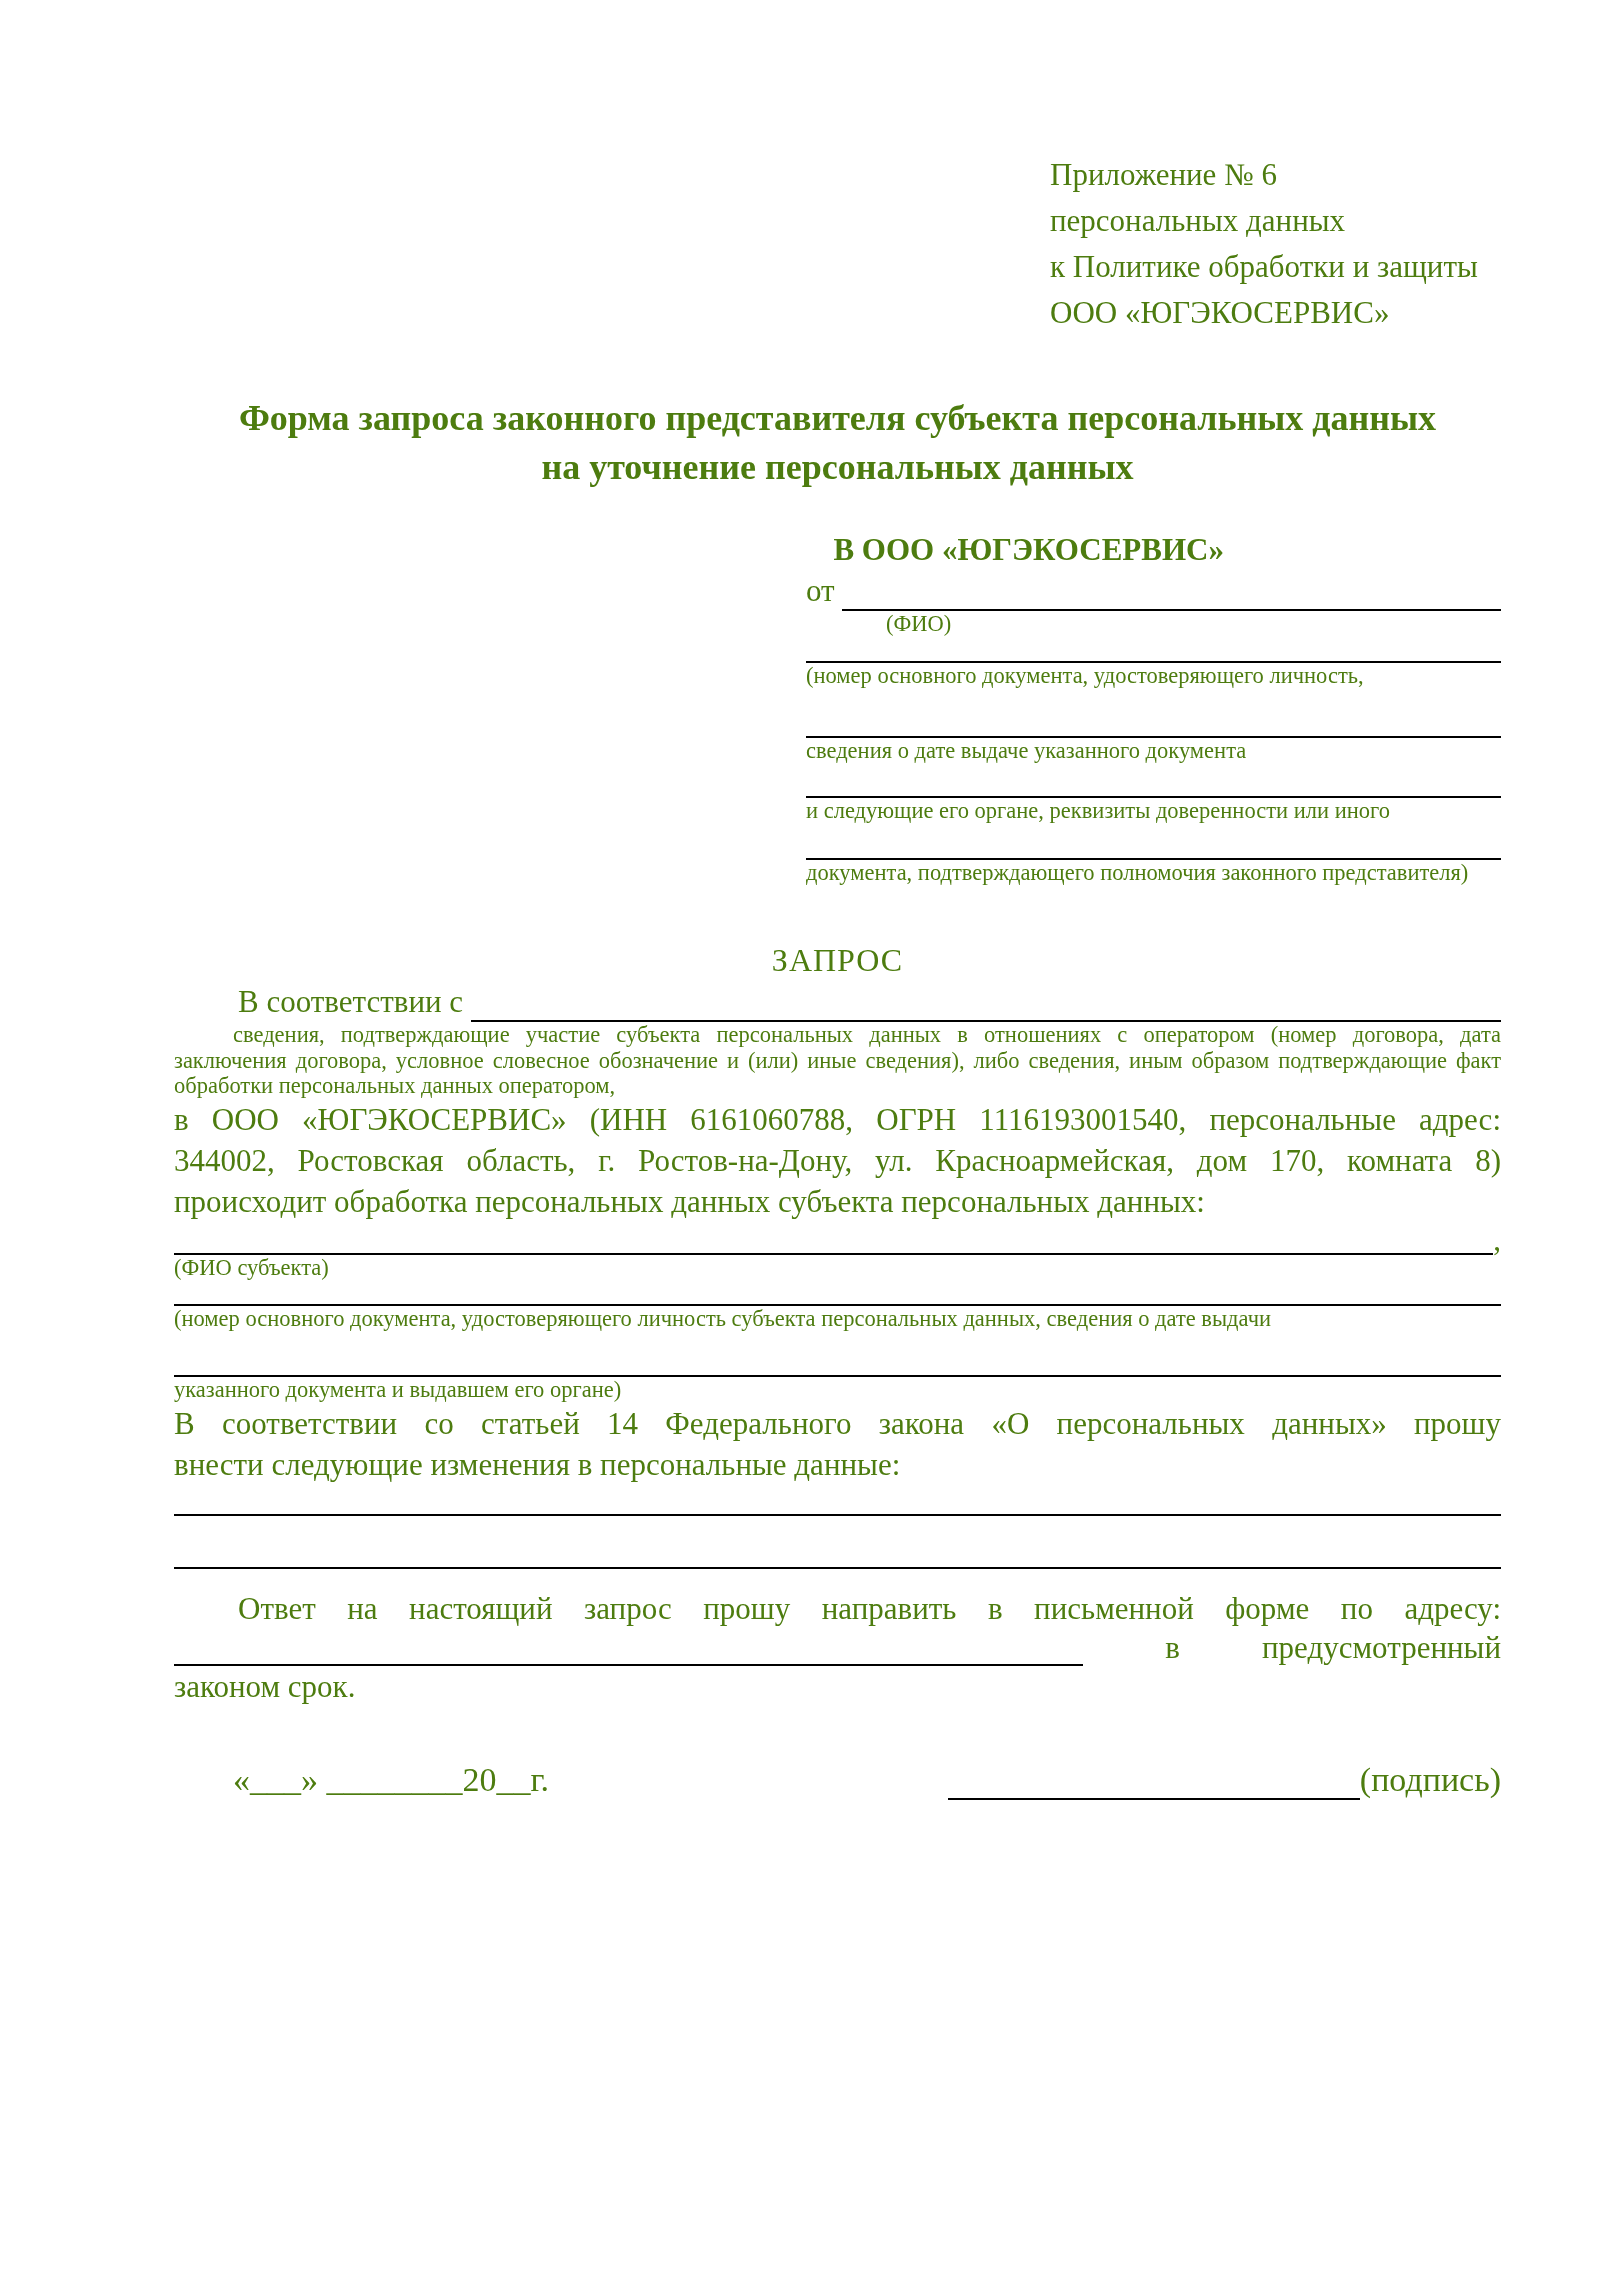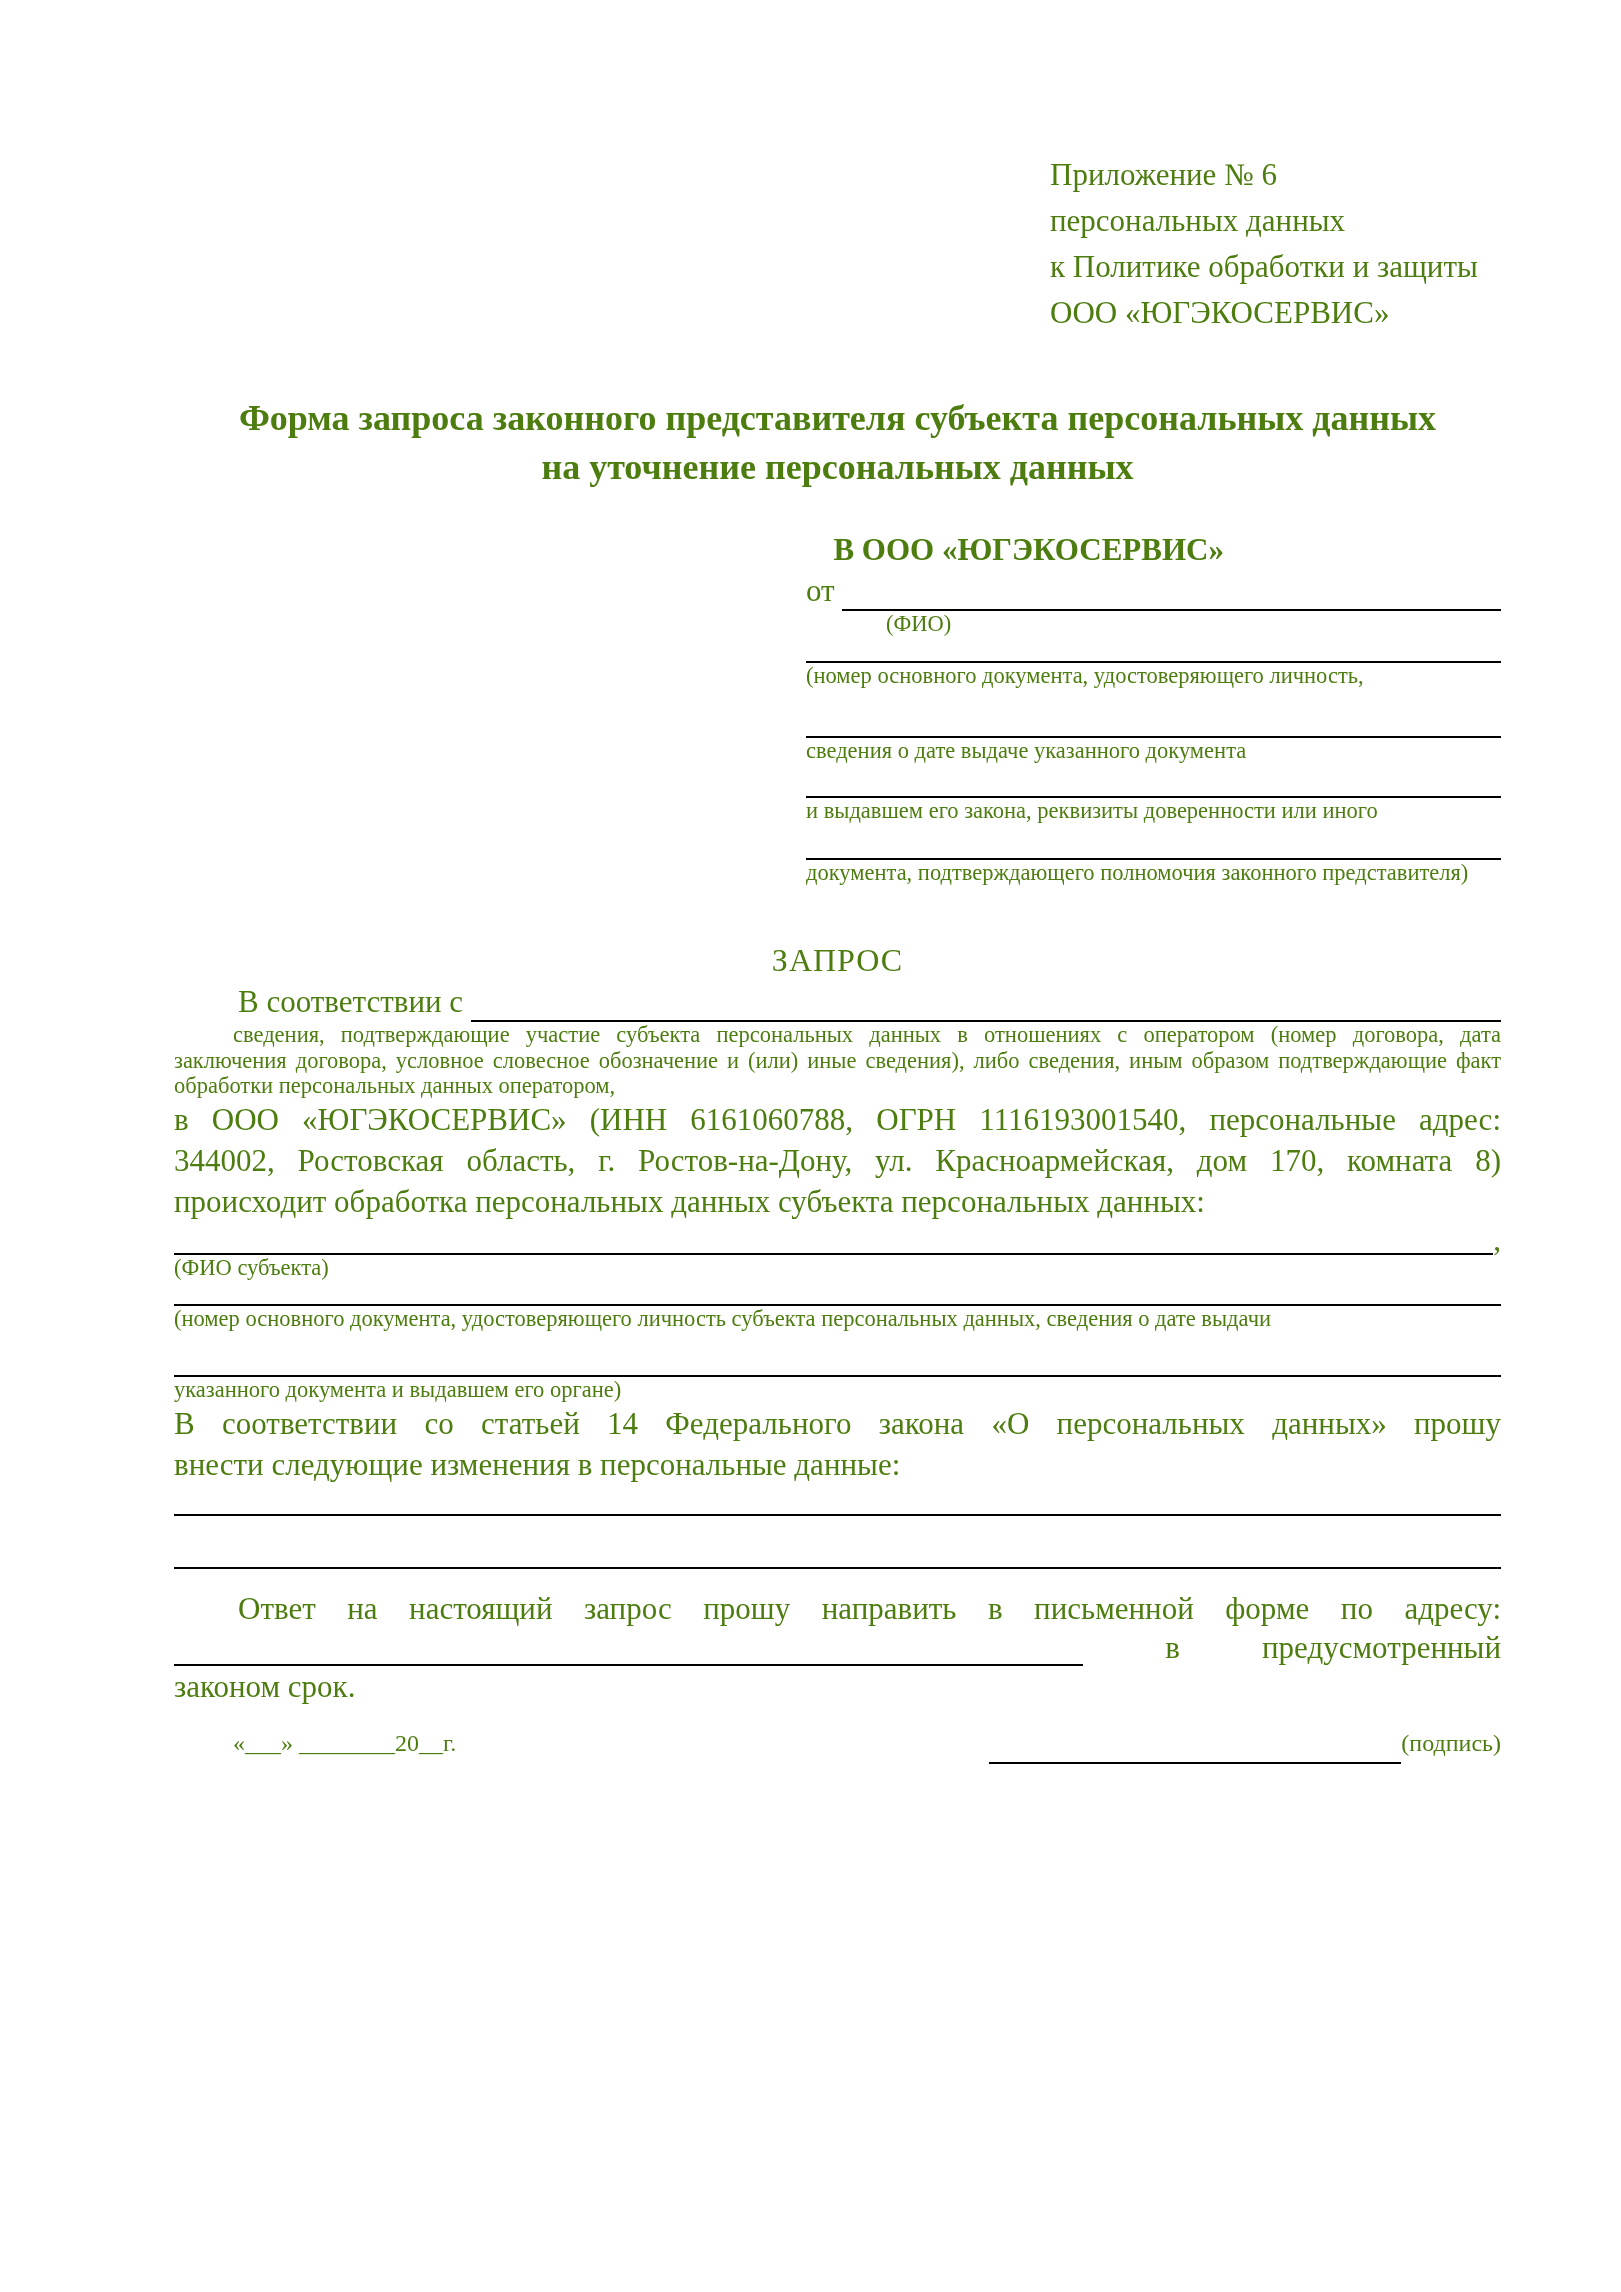--- a/index.html
+++ b/index.html
@@ -33,21 +33,21 @@
 
   .zapros { margin-top:55px; font-size:32px; line-height:41px; text-align:center; letter-spacing:1px; }
 
   .comma-row { display:flex; align-items:flex-end; height:15.7px; font-size:31px; line-height:31px; }
   .comma-row .u { margin-left:0; height:100%; }
   .comma-row .comma { flex:0 0 auto; }
 
   .reply-row { display:flex; justify-content:space-between; align-items:flex-end; font-size:31px; line-height:37px; }
   .reply-row .u-fixed { width:68.5%; border-bottom:2.9px solid #000; height:33px; }
 
-  .footer-row { display:flex; justify-content:space-between; align-items:flex-start; margin-top:16px; font-size:24px; line-height:41px; }
+  .footer-row { display:flex; justify-content:space-between; align-items:flex-start; margin-top:52px; font-size:34px; line-height:41px; }
   .footer-row .date { margin-left:59px; }
   .sig-group { display:flex; align-items:flex-end; }
   .sig-line { width:412px; border-bottom:2.9px solid #000; height:33px; }
 </style>
 </head>
 <body>
 
 <div class="page">
 
   <div class="header-block">
@@ -70,21 +70,21 @@
     </div>
     <div class="small center cap-shift">(ФИО)</div>
 
     <div class="rule" style="height:24.5px;"></div>
     <div class="small center">(номер основного документа, удостоверяющего личность,</div>
 
     <div class="rule" style="height:47px;"></div>
     <div class="small center">сведения о дате выдаче указанного документа</div>
 
     <div class="rule" style="height:33px;"></div>
-    <div class="small center">и выдавшем его закона, реквизиты доверенности или иного</div>
+    <div class="small center">и следующие его органе, реквизиты доверенности или иного</div>
 
     <div class="rule" style="height:34px;"></div>
     <div class="small center">документа, подтверждающего полномочия законного представителя)</div>
   </div>
 
   <div class="zapros">ЗАПРОС</div>
 
   <div class="field-row body32 indent">
     <span class="lbl">В соответствии с</span>
     <span class="u"></span>

